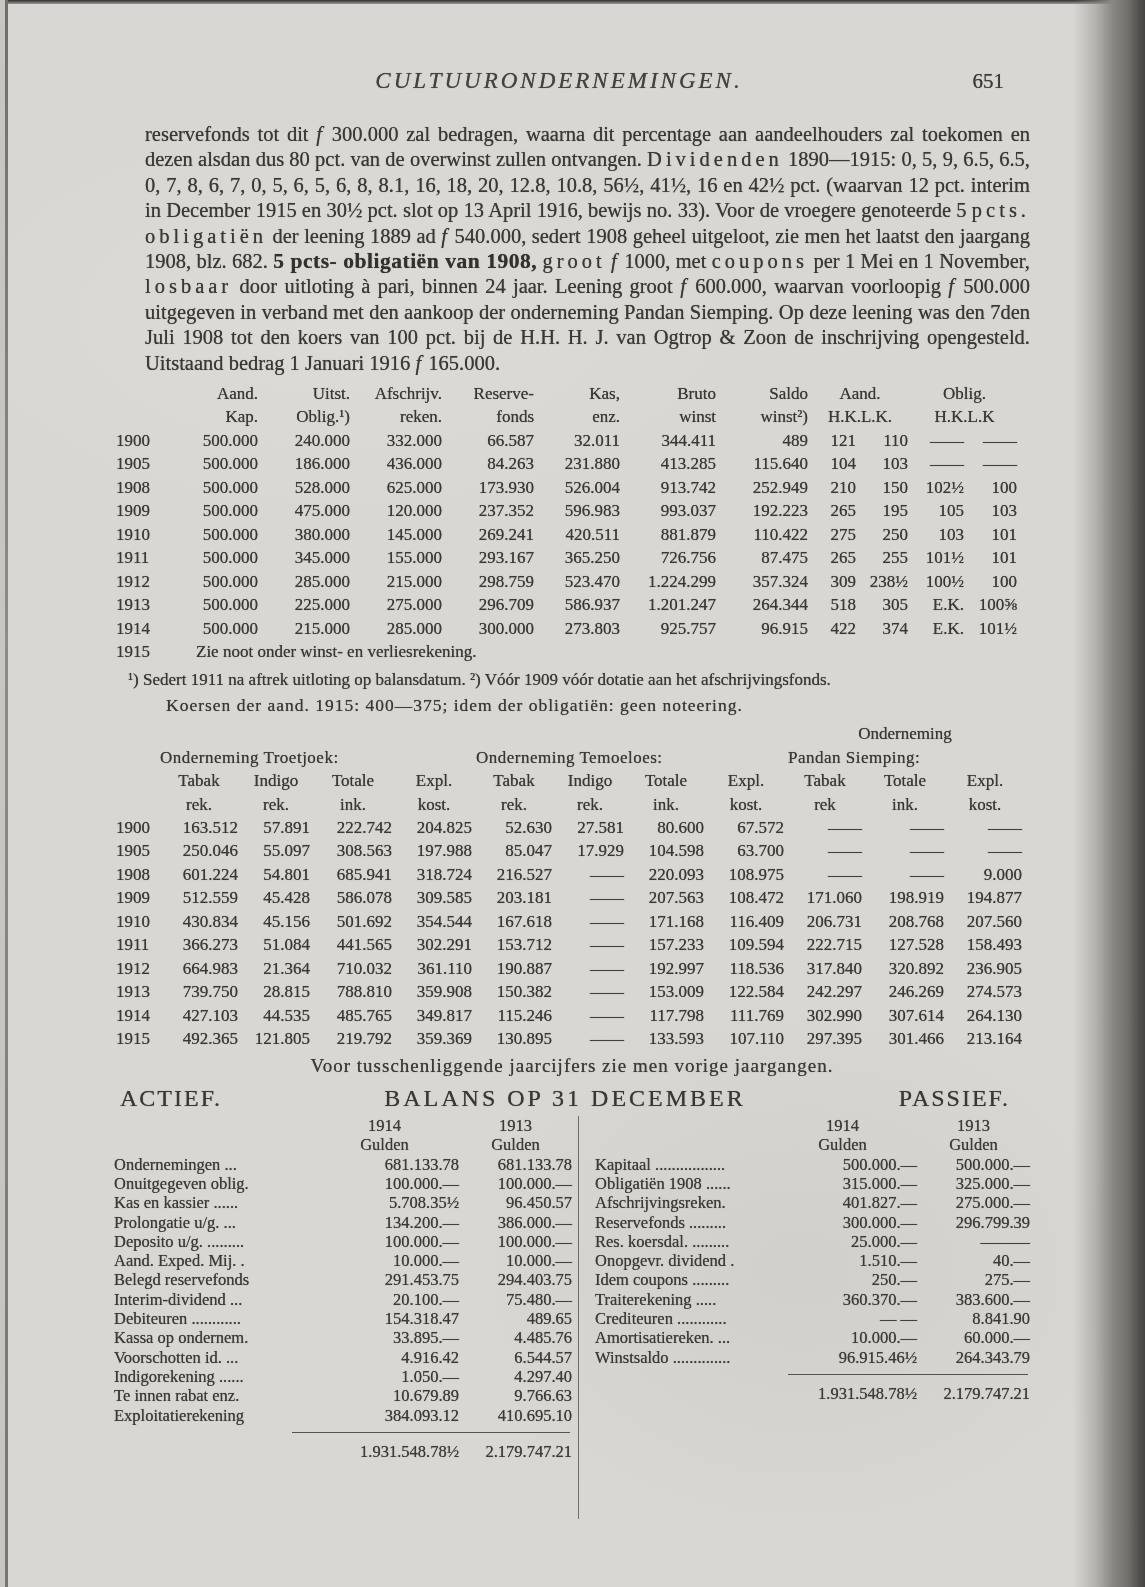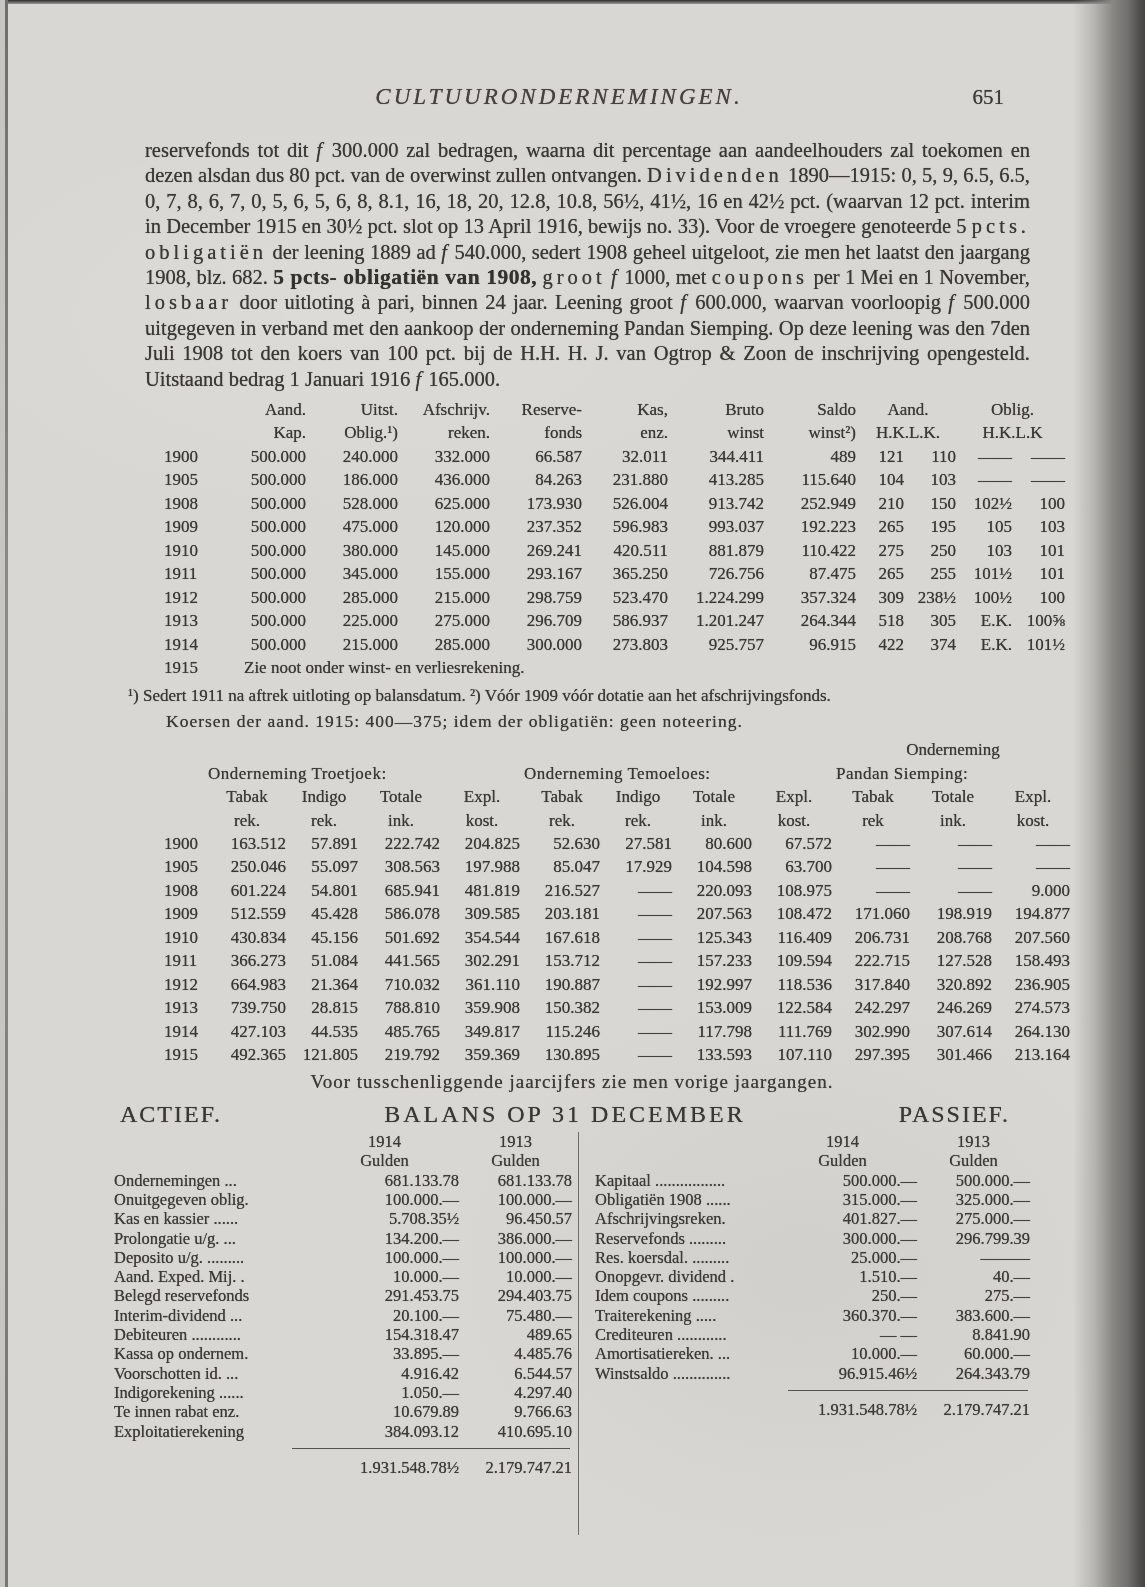--- a/index.html
+++ b/index.html
@@ -13,37 +13,37 @@
     font-family:"Liberation Serif","DejaVu Serif",serif;
     color:#3c3a37;
     overflow:hidden;
   }
   .scan-text{ text-shadow:0 0 0.7px rgba(64,61,57,0.85); }
   .edge-top{position:absolute;top:0;left:0;right:0;height:4px;background:linear-gradient(#2e2d2c,#9a9996);}
   .edge-left-outer{position:absolute;top:0;left:0;bottom:0;width:5px;background:#c7c6c2;}
   .edge-left-line{position:absolute;top:0;left:5px;bottom:0;width:3px;background:linear-gradient(to bottom,#6f6e6b,#8d8c88 40%,#767571);}
   .edge-right{position:absolute;top:0;right:0;bottom:0;width:72px;
     background:linear-gradient(to right, rgba(130,128,124,0) 0%, rgba(140,138,134,0.45) 30%, #8a8885 55%, #6e6d6a 78%, #504f4d 92%, #454442 100%);}
-  .content{position:absolute;left:114px;top:84px;width:916px;font-family:Liberation Serif, serif;}
+  .content{position:absolute;left:114px;top:68px;width:916px;font-family:Liberation Serif, serif;}
 
   
   .running-head{display:flex;align-items:baseline;}
   .rh-spacer{width:120px;}
   .rh-title{flex:1;text-align:center;font-style:italic;font-size:23px;letter-spacing:3px;color:#45423e;}
   .rh-page{width:120px;text-align:right;font-size:21px;padding-right:26px;}
 
   
   .lead{margin-top:28px;font-size:20.5px;line-height:25.4px;text-align:justify;color:#3a3835;margin-left:31px;}
   .seg-normal{}
   .seg-spaced{letter-spacing:4px;}
   .seg-florin{font-style:italic;padding-right:2px;}
   .seg-bold{font-weight:bold;font-size:21.5px;letter-spacing:0.5px;color:#33312e;}
 
   
-  table.fin{border-collapse:collapse;table-layout:fixed;font-size:17px;color:#3a3835;margin-left:48px;}
+  table.fin{border-collapse:collapse;table-layout:fixed;font-size:17px;color:#3a3835;}
   table.fin td, table.fin th{padding:0 2px;white-space:nowrap;overflow:visible;font-weight:normal;}
   table.fin .num{text-align:right;}
   table.fin .ctr{text-align:center;}
   table.fin .yr{text-align:left;}
   table.fin tr{height:23.5px;}
   .t1{width:905px;margin-top:6px;}
   .t1 th{line-height:20px;}
   .note-cell{text-align:left;padding-left:36px !important;}
 
   .footnotes{margin-top:3px;font-size:17px;line-height:25px;color:#3a3835;}
@@ -356,21 +356,21 @@
             <td class="num">63.700</td>
             <td class="num">——</td>
             <td class="num">——</td>
             <td class="num">——</td>
           </tr>
           <tr>
             <td class="yr">1908</td>
             <td class="num">601.224</td>
             <td class="num">54.801</td>
             <td class="num">685.941</td>
-            <td class="num">481.819</td>
+            <td class="num">318.724</td>
             <td class="num">216.527</td>
             <td class="num">——</td>
             <td class="num">220.093</td>
             <td class="num">108.975</td>
             <td class="num">——</td>
             <td class="num">——</td>
             <td class="num">9.000</td>
           </tr>
           <tr>
             <td class="yr">1909</td>
@@ -387,21 +387,21 @@
             <td class="num">194.877</td>
           </tr>
           <tr>
             <td class="yr">1910</td>
             <td class="num">430.834</td>
             <td class="num">45.156</td>
             <td class="num">501.692</td>
             <td class="num">354.544</td>
             <td class="num">167.618</td>
             <td class="num">——</td>
-            <td class="num">125.343</td>
+            <td class="num">171.168</td>
             <td class="num">116.409</td>
             <td class="num">206.731</td>
             <td class="num">208.768</td>
             <td class="num">207.560</td>
           </tr>
           <tr>
             <td class="yr">1911</td>
             <td class="num">366.273</td>
             <td class="num">51.084</td>
             <td class="num">441.565</td>

